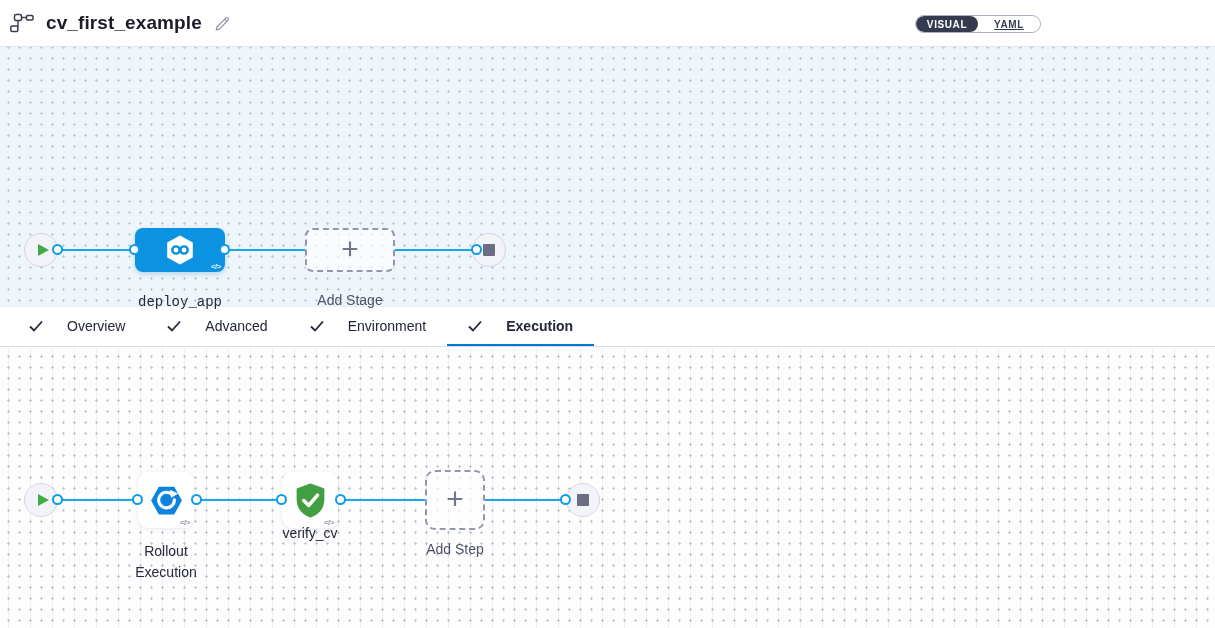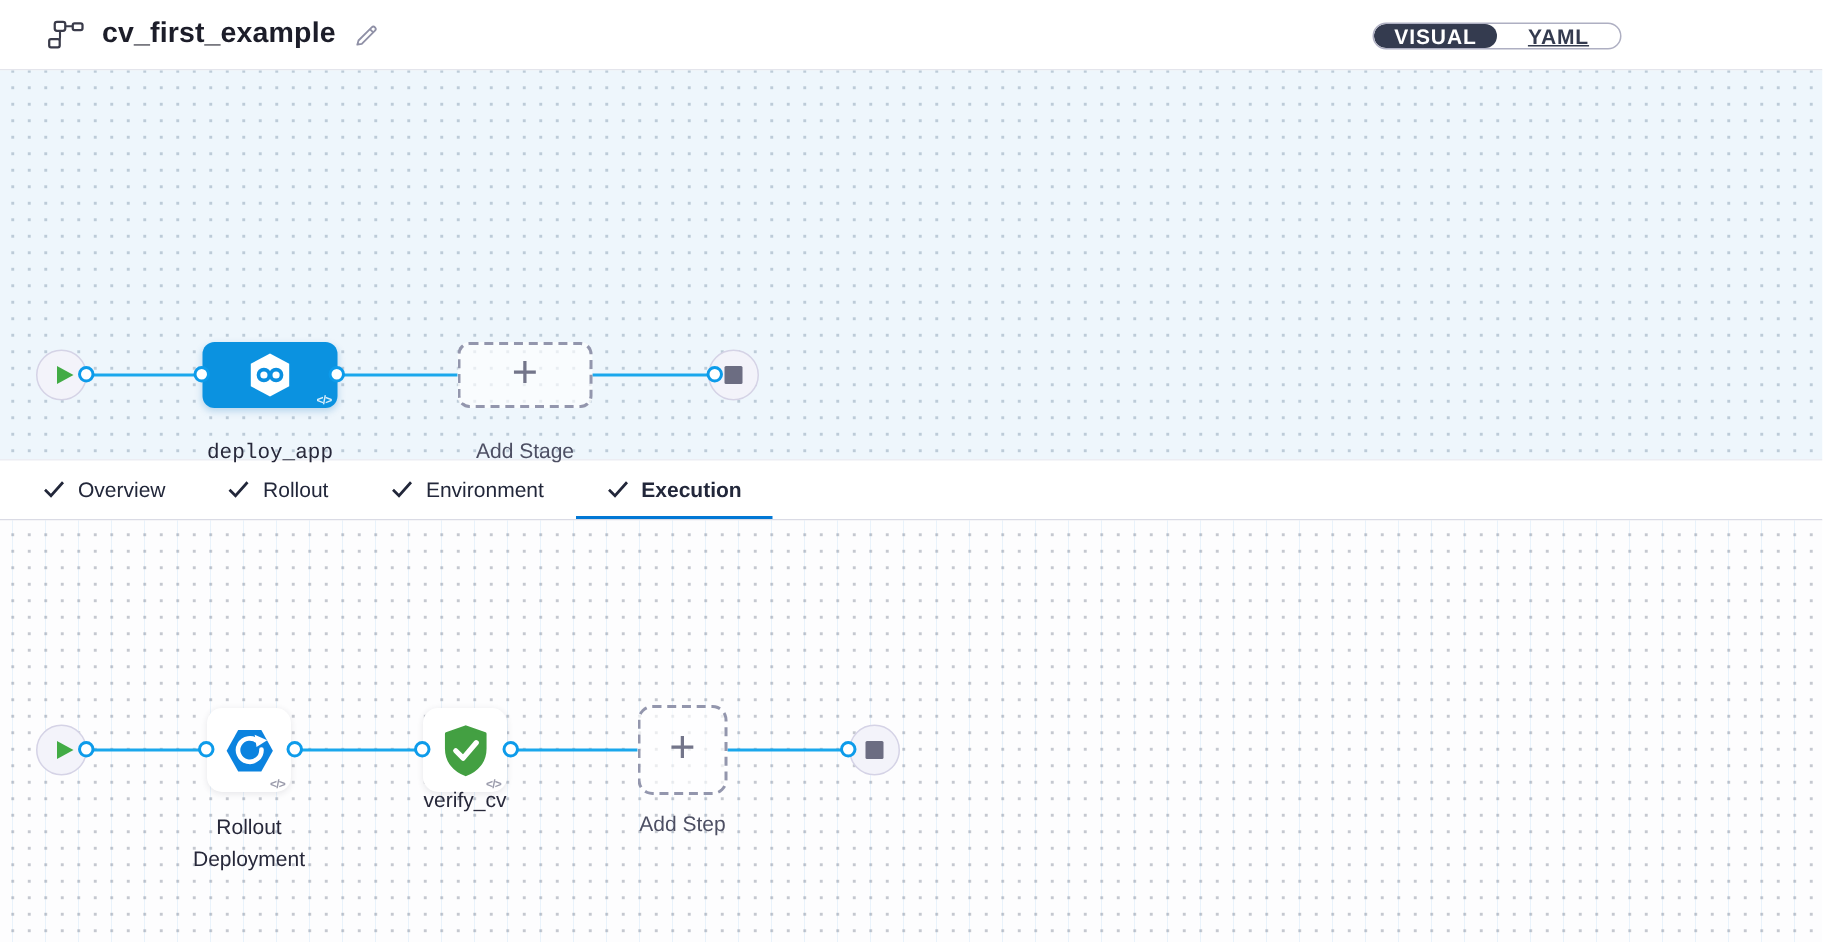--- a/index.html
+++ b/index.html
@@ -1,29 +1,29 @@
 <!DOCTYPE html>
 <html><head>
 <meta charset="utf-8">
 <style>
   * { margin:0; padding:0; box-sizing:border-box; }
   html,body { width:1215px; height:628px; overflow:hidden; background:#fff;
     font-family:"Liberation Sans", sans-serif; }
 
   
   .header { position:relative; height:47px; background:#fff;
-    border-bottom:1px solid #e4e5ec; display:flex; align-items:center; padding-left:32px; }
+    border-bottom:1px solid #e4e5ec; display:flex; align-items:center; padding-left:10px; }
   .pipeline-icon { width:26px; height:20px; margin-right:10px; flex:0 0 auto; }
   .page-title { font-size:19px; font-weight:700; color:#1c1d29; letter-spacing:.1px; }
   .edit-icon { width:17px; height:17px; margin-left:12px; cursor:pointer; }
 
   .view-toggle { position:absolute; left:915px; top:15px; height:18px; display:flex;
     border:1px solid #aeafc2; border-radius:10px; background:#fff; overflow:hidden; }
   .toggle-seg { display:flex; align-items:center; justify-content:center;
-    font-size:14px; font-weight:700; letter-spacing:.6px; width:82px; cursor:pointer; }
+    font-size:10px; font-weight:700; letter-spacing:.6px; width:62px; cursor:pointer; }
   .toggle-seg.active { background:#343b4f; color:#fff; border-radius:10px; }
   .toggle-seg.inactive { color:#343b4f;text-decoration:underline; }
 
   
   .stage-canvas { position:relative; height:259px;
     background-color:#eef6fc;
     background-image: radial-gradient(circle, rgba(108,134,158,.38) 1px, transparent 1.2px);
     background-size:11px 11px; background-position:3px 6px; }
 
   .exec-canvas { position:relative; height:281px;
@@ -64,21 +64,21 @@
     display:flex; align-items:center; justify-content:center; z-index:2; cursor:pointer;
     box-shadow:0 1px 4px rgba(40,41,61,.10); }
 
   .node-label { position:absolute; font-size:14px; color:#27283a; text-align:center;
     line-height:21px; z-index:2; }
   .node-label.muted { color:#4d4f63; }
 
   
   .tabbar { height:41px; background:#fff; border-top:1px solid #ecedf3;
     border-bottom:1px solid #dadbe5; display:flex; align-items:stretch; padding-left:8px; }
-  .tab { display:flex; align-items:center; gap:9px; padding:0 21px; cursor:pointer;
+  .tab { display:flex; align-items:center; gap:24px; padding:0 21px; cursor:pointer;
     font-size:14px; color:#22273a; border-bottom:2px solid transparent; }
   .tab.active { font-weight:700; border-bottom:2px solid #0278d5; }
   .tab svg { flex:0 0 auto; }
 </style>
 </head>
 <body>
 
 <div class="header">
   <svg class="pipeline-icon" viewBox="0 0 26 20" fill="none">
     <path d="M8 7 L8 12 C8 13.5 7 14.5 5.5 14.5 L4.5 14.5" stroke="#3a3b4a" stroke-width="1.4"></path>
@@ -138,21 +138,21 @@
   <div class="tab">
     <svg width="14" height="12" viewBox="0 0 14 12">
       <polyline points="1,6.5 5,10.5 13,1.5" fill="none" stroke="#22273a" stroke-width="1.8"></polyline>
       </svg>
     <span>Overview</span>
   </div>
   <div class="tab">
     <svg width="14" height="12" viewBox="0 0 14 12">
       <polyline points="1,6.5 5,10.5 13,1.5" fill="none" stroke="#22273a" stroke-width="1.8"></polyline>
       </svg>
-    <span>Rollout</span>
+    <span>Advanced</span>
   </div>
   <div class="tab">
     <svg width="14" height="12" viewBox="0 0 14 12">
       <polyline points="1,6.5 5,10.5 13,1.5" fill="none" stroke="#22273a" stroke-width="1.8"></polyline>
       </svg>
     <span>Environment</span>
   </div>
   <div class="tab active">
     <svg width="14" height="12" viewBox="0 0 14 12">
       <polyline points="1,6.5 5,10.5 13,1.5" fill="none" stroke="#22273a" stroke-width="1.8"></polyline>
@@ -180,21 +180,21 @@
   <div class="conn-dot" style="left:560px; top:147px;"></div>
 
   <div class="step-card" style="left:138px; top:125px;">
     <svg width="37" height="37" viewBox="0 0 36 36">
       <polygon points="10.5,4.5 25.5,4.5 33,18 25.5,31.5 10.5,31.5 3,18" fill="#0b83df"></polygon>
       <path d="M23.4 12.2 A 7.6 7.6 0 1 0 25.6 17.2" fill="none" stroke="#ffffff" stroke-width="3" stroke-linecap="round"></path>
       <polygon points="21.2,7.6 29.3,11.2 22.4,15.6" fill="#ffffff"></polygon>
     </svg>
     <span class="code-badge on-white">&lt;/&gt;</span>
   </div>
-  <div class="node-label" style="left:114px; top:194px; width:104px;">Rollout Deployment</div>
+  <div class="node-label" style="left:114px; top:194px; width:104px;">Rollout Execution</div>
 
   <div class="step-card" style="left:282px; top:125px;">
     <svg width="37" height="37" viewBox="0 0 36 36">
       <path d="M18 2.5 L30.5 7 V16.5 C30.5 25 25.3 30.8 18 33.5 C10.7 30.8 5.5 25 5.5 16.5 V7 Z" fill="#43a042" stroke="#43a042" stroke-width="2" stroke-linejoin="round"></path>
       <polyline points="11.5,18 16.3,22.8 24.8,12.8" fill="none" stroke="#ffffff" stroke-width="3.4" stroke-linecap="round" stroke-linejoin="round"></polyline>
     </svg>
     <span class="code-badge on-white">&lt;/&gt;</span>
   </div>
   <div class="node-label" style="left:260px; top:176px; width:100px;">verify_cv</div>
 

